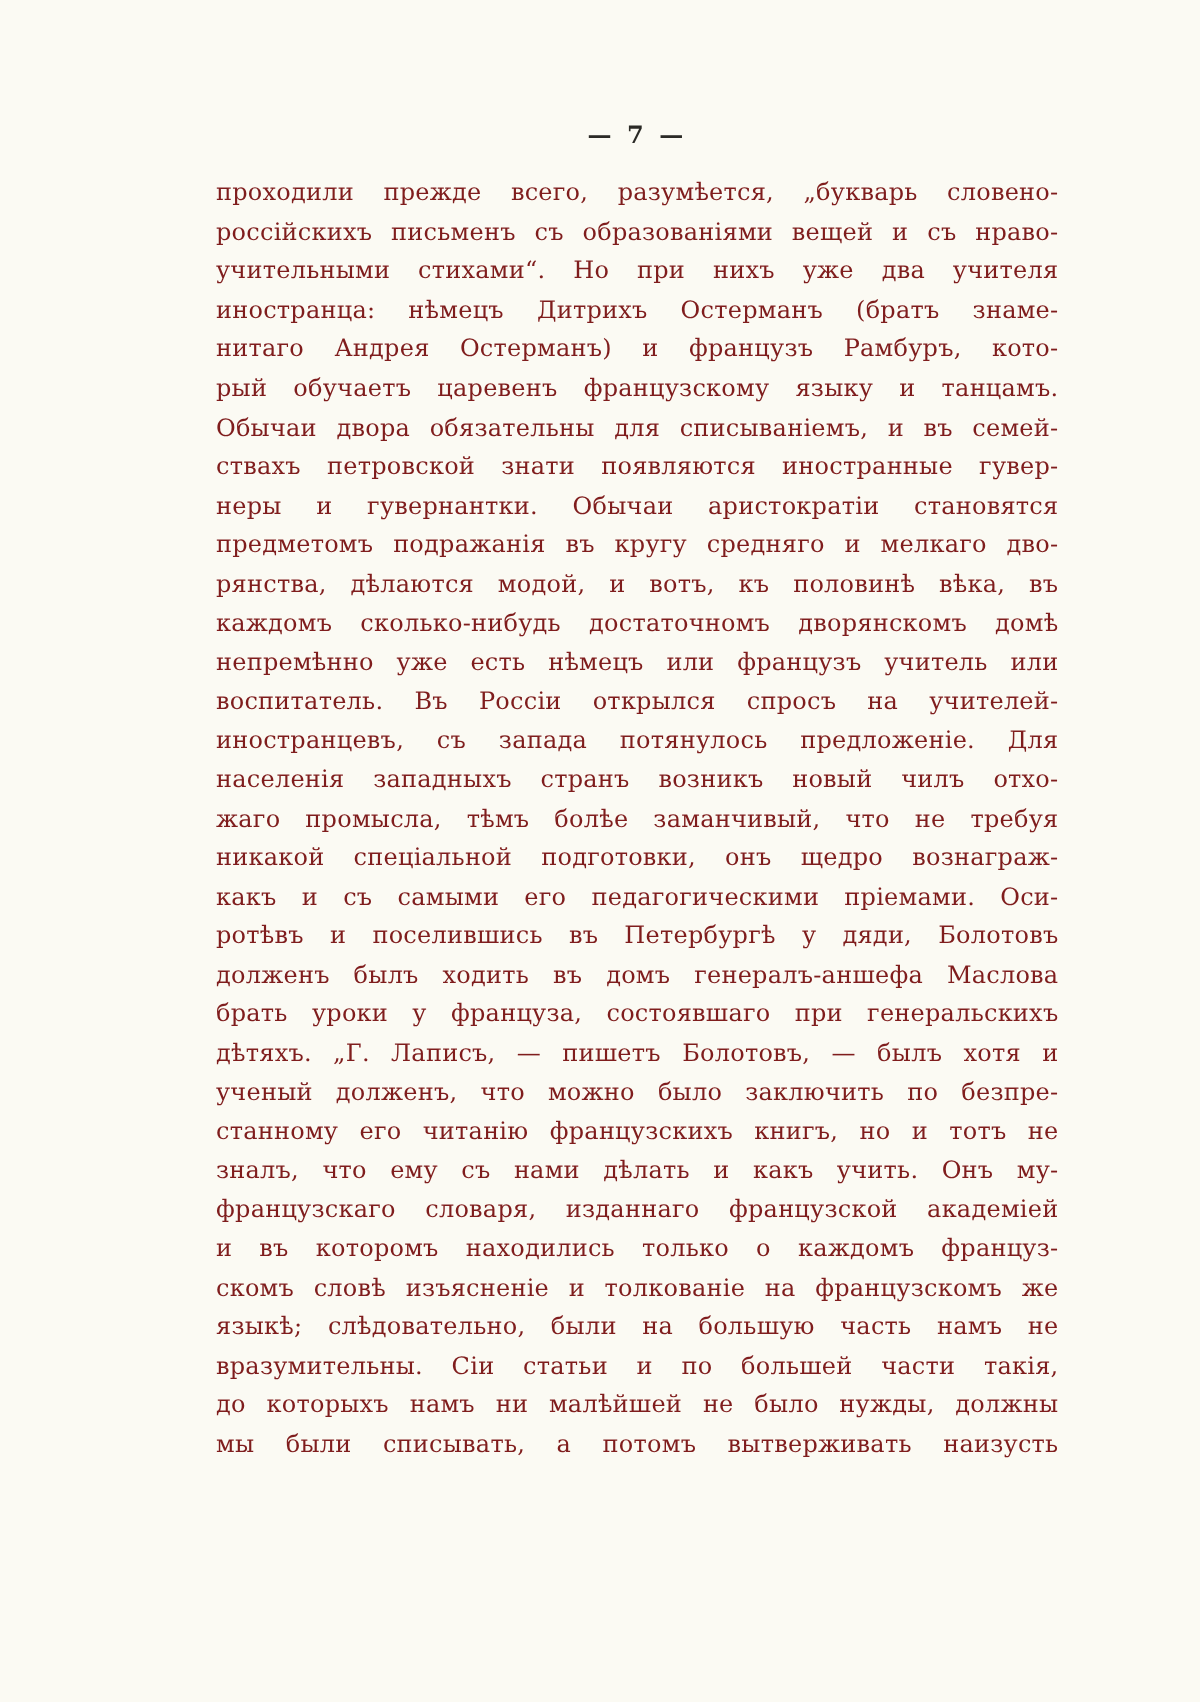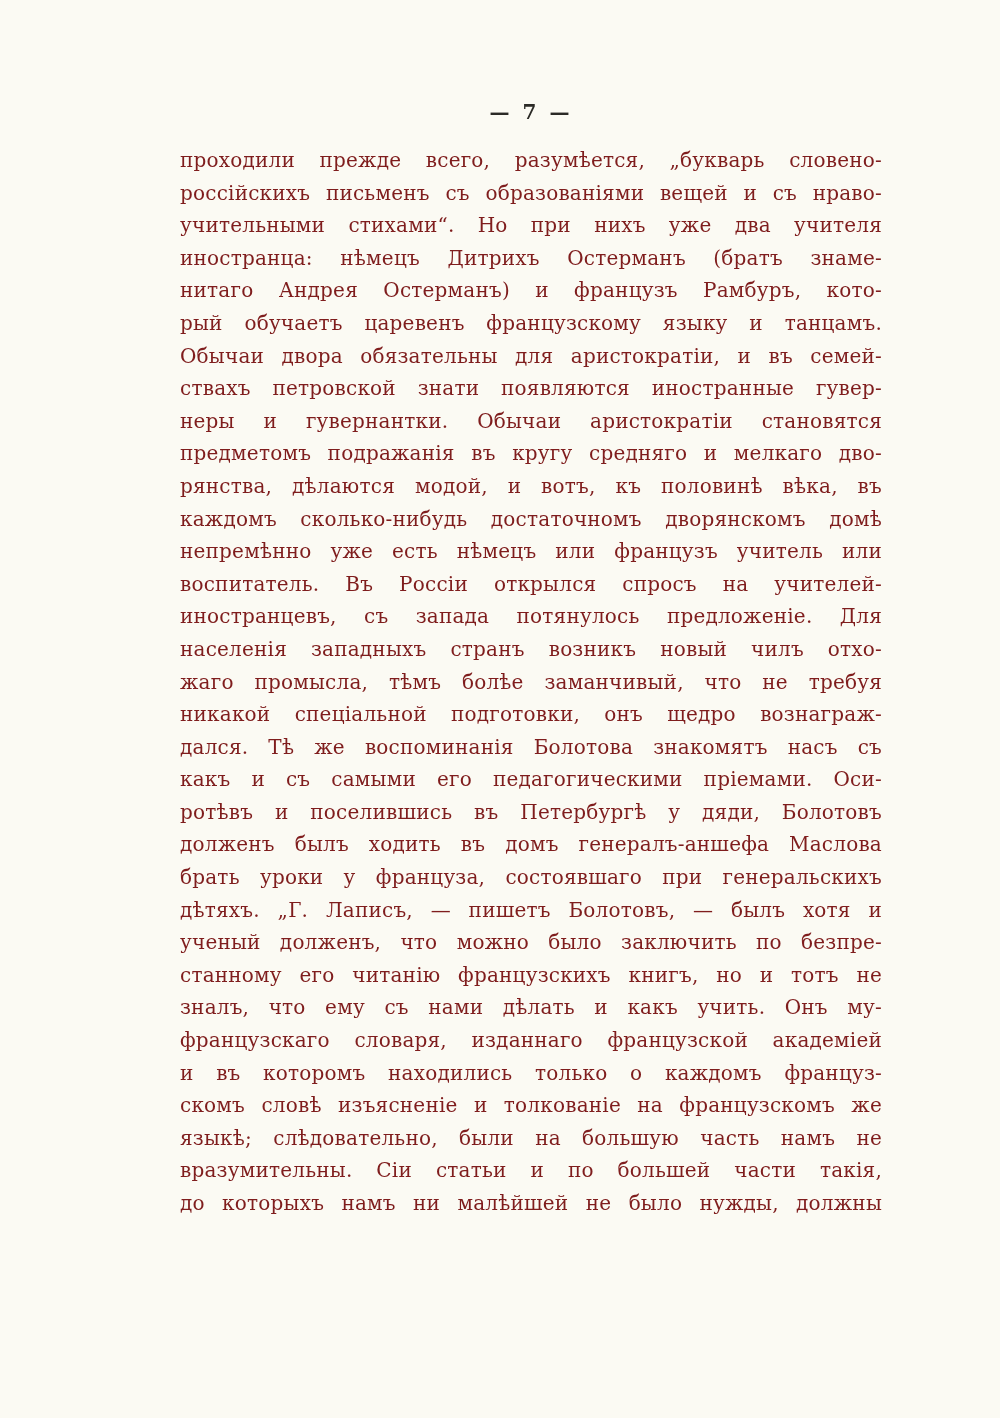--- a/index.html
+++ b/index.html
@@ -43,41 +43,41 @@
 
 <div class="book-page">
   <div class="page-number">— 7 —</div>
   <div class="text-block">
       <div class="line">проходили прежде всего, разумѣется, „букварь словено-</div>
       <div class="line">россійскихъ письменъ съ образованіями вещей и съ нраво-</div>
       <div class="line">учительными стихами“. Но при нихъ уже два учителя</div>
       <div class="line">иностранца: нѣмецъ Дитрихъ Остерманъ (братъ знаме-</div>
       <div class="line">нитаго Андрея Остерманъ) и французъ Рамбуръ, кото-</div>
       <div class="line">рый обучаетъ царевенъ французскому языку и танцамъ.</div>
-      <div class="line">Обычаи двора обязательны для аристократіи, и въ семей-</div>
+      <div class="line">Обычаи двора обязательны для списываніемъ, и въ семей-</div>
       <div class="line">ствахъ петровской знати появляются иностранные гувер-</div>
       <div class="line">неры и гувернантки. Обычаи аристократіи становятся</div>
       <div class="line">предметомъ подражанія въ кругу средняго и мелкаго дво-</div>
       <div class="line">рянства, дѣлаются модой, и вотъ, къ половинѣ вѣка, въ</div>
       <div class="line">каждомъ сколько-нибудь достаточномъ дворянскомъ домѣ</div>
       <div class="line">непремѣнно уже есть нѣмецъ или французъ учитель или</div>
       <div class="line">воспитатель. Въ Россіи открылся спросъ на учителей-</div>
       <div class="line">иностранцевъ, съ запада потянулось предложеніе. Для</div>
       <div class="line">населенія западныхъ странъ возникъ новый чилъ отхо-</div>
       <div class="line">жаго промысла, тѣмъ болѣе заманчивый, что не требуя</div>
       <div class="line">никакой спеціальной подготовки, онъ щедро вознаграж-</div>
-      <div class="line">дался. Тѣ же воспоминанія Болотова знакомятъ насъ съ</div>
       <div class="line">какъ и съ самыми его педагогическими пріемами. Оси-</div>
       <div class="line">ротѣвъ и поселившись въ Петербургѣ у дяди, Болотовъ</div>
       <div class="line">долженъ былъ ходить въ домъ генералъ-аншефа Маслова</div>
       <div class="line">брать уроки у француза, состоявшаго при генеральскихъ</div>
       <div class="line">дѣтяхъ. „Г. Лаписъ, — пишетъ Болотовъ, — былъ хотя и</div>
       <div class="line">ученый долженъ, что можно было заключить по безпре-</div>
       <div class="line">станному его читанію французскихъ книгъ, но и тотъ не</div>
       <div class="line">зналъ, что ему съ нами дѣлать и какъ учить. Онъ му-</div>
       <div class="line">французскаго словаря, изданнаго французской академіей</div>
       <div class="line">и въ которомъ находились только о каждомъ француз-</div>
       <div class="line">скомъ словѣ изъясненіе и толкованіе на французскомъ же</div>
       <div class="line">языкѣ; слѣдовательно, были на большую часть намъ не</div>
       <div class="line">вразумительны. Сіи статьи и по большей части такія,</div>
       <div class="line">до которыхъ намъ ни малѣйшей не было нужды, должны</div>
+      <div class="line">мы были списывать, а потомъ вытверживать наизусть</div>
     </div>
 </div>
 
 </body></html>

